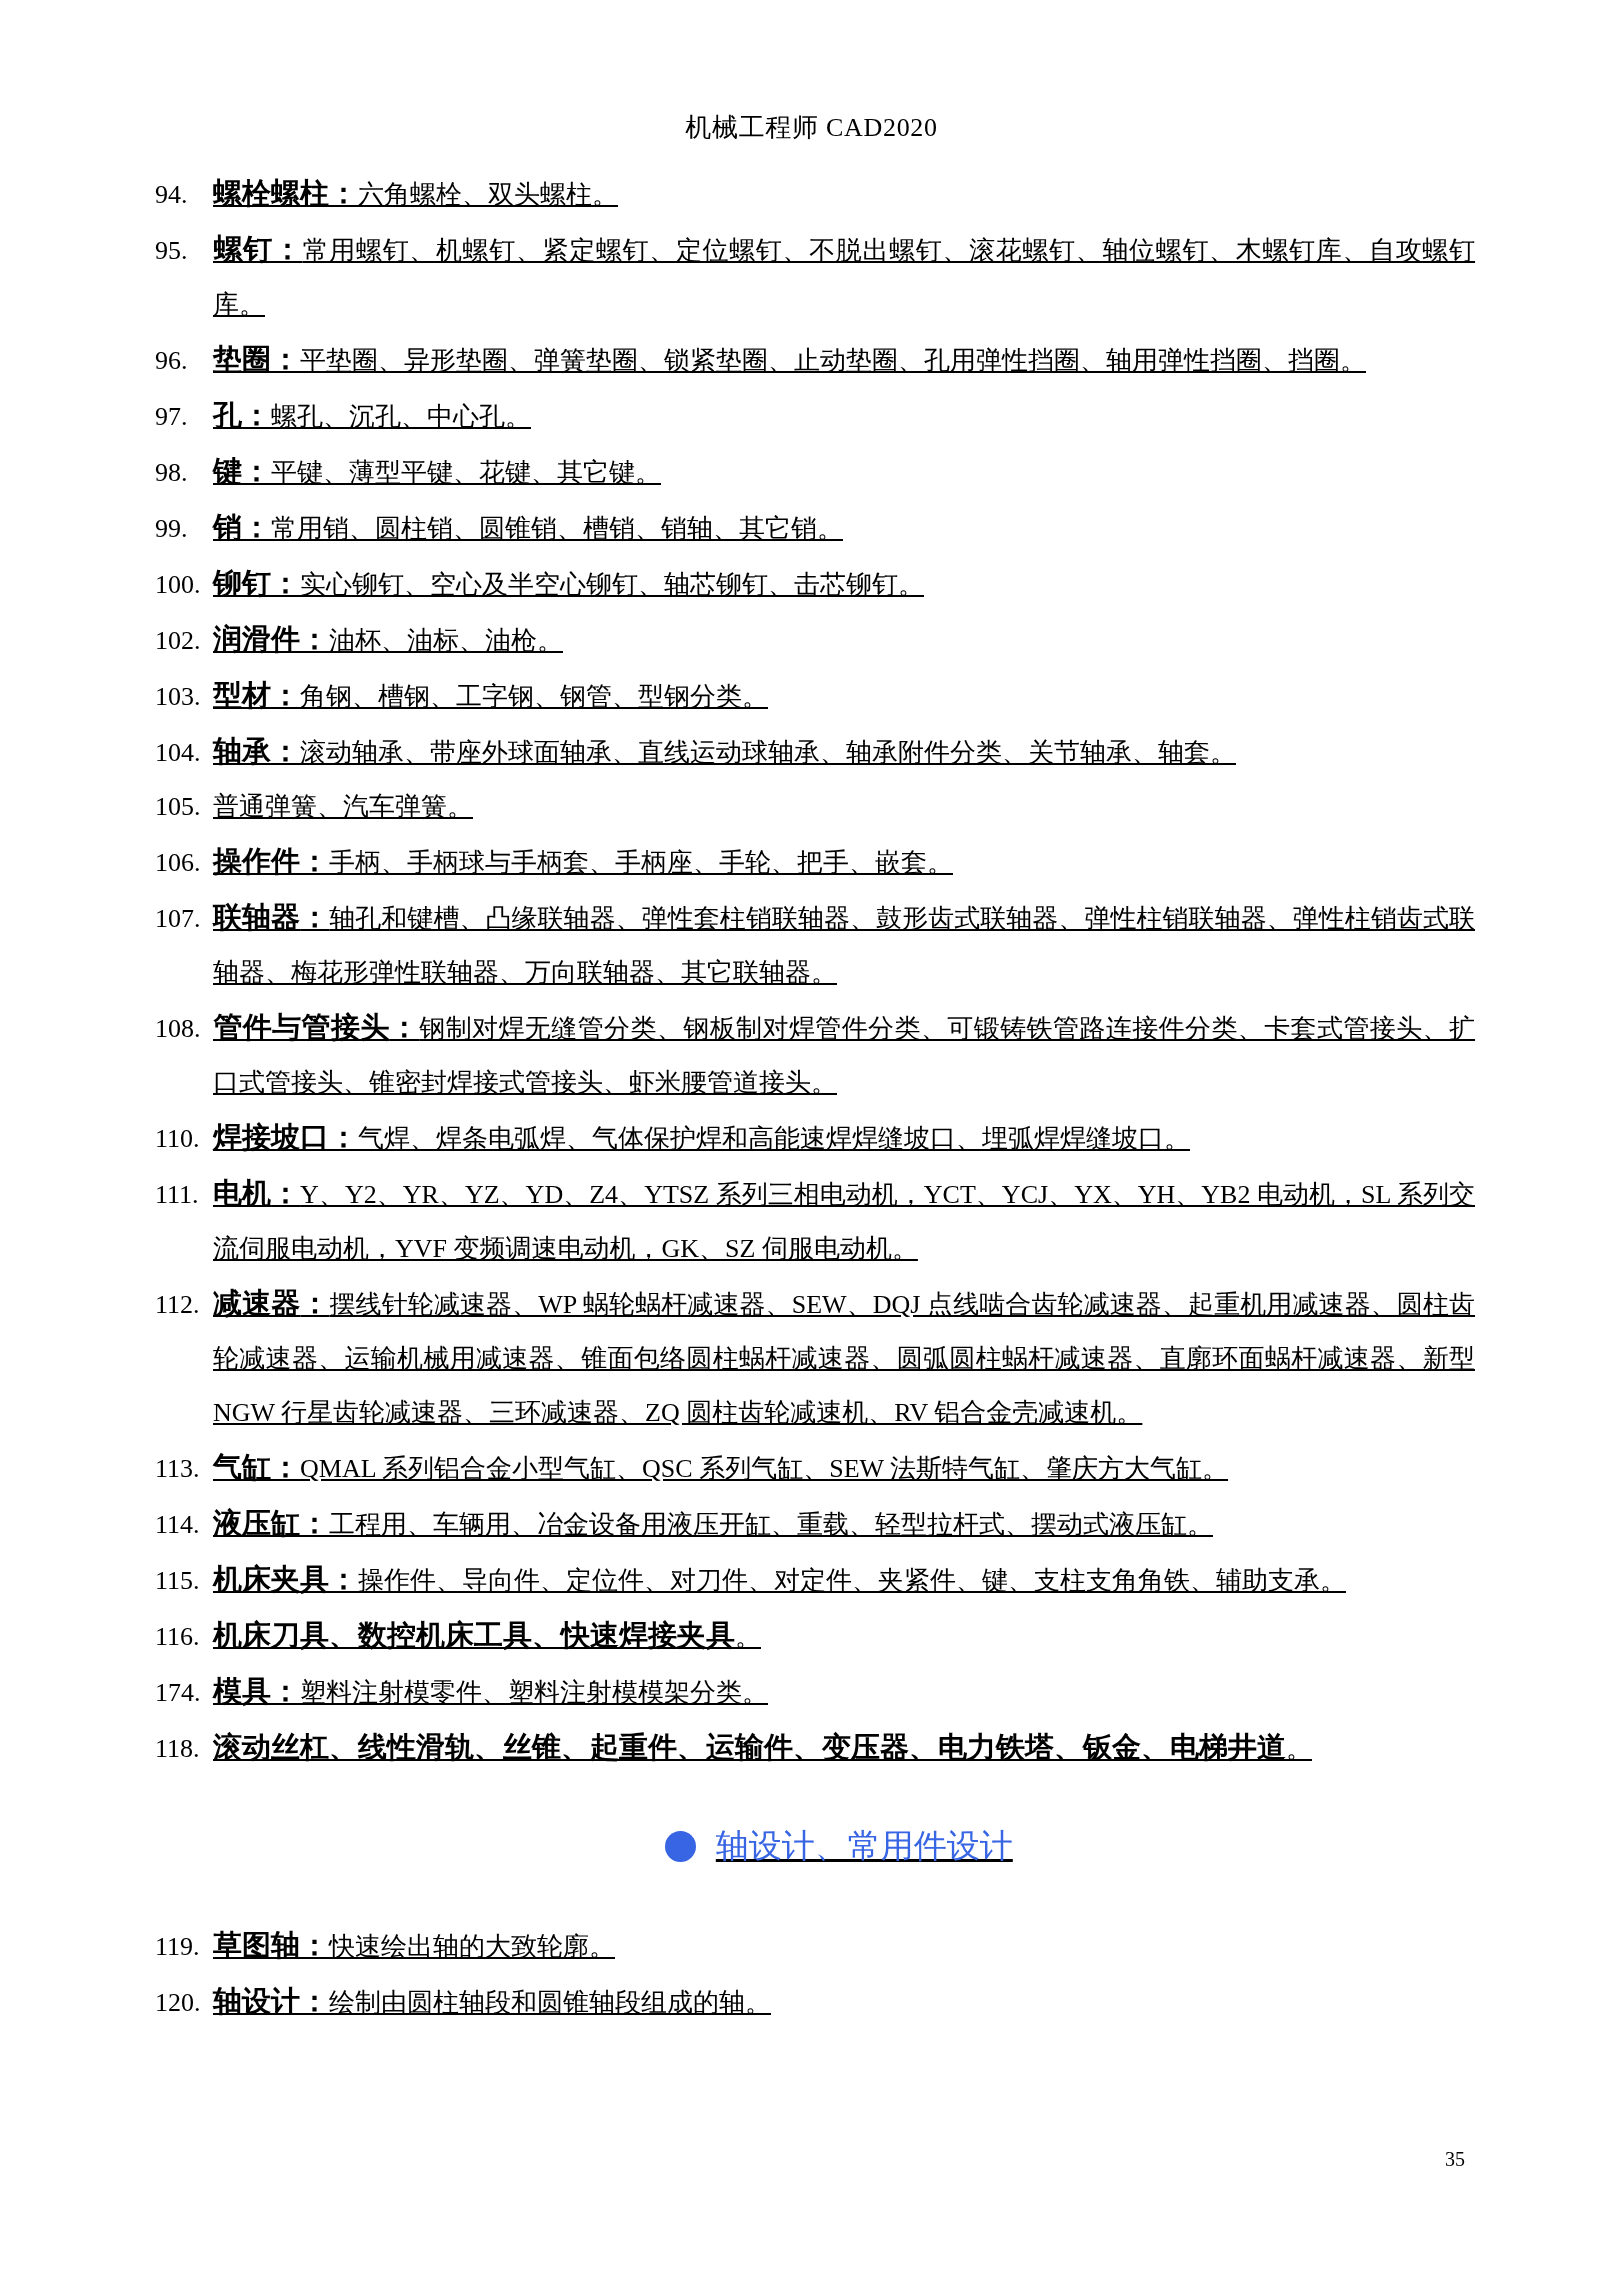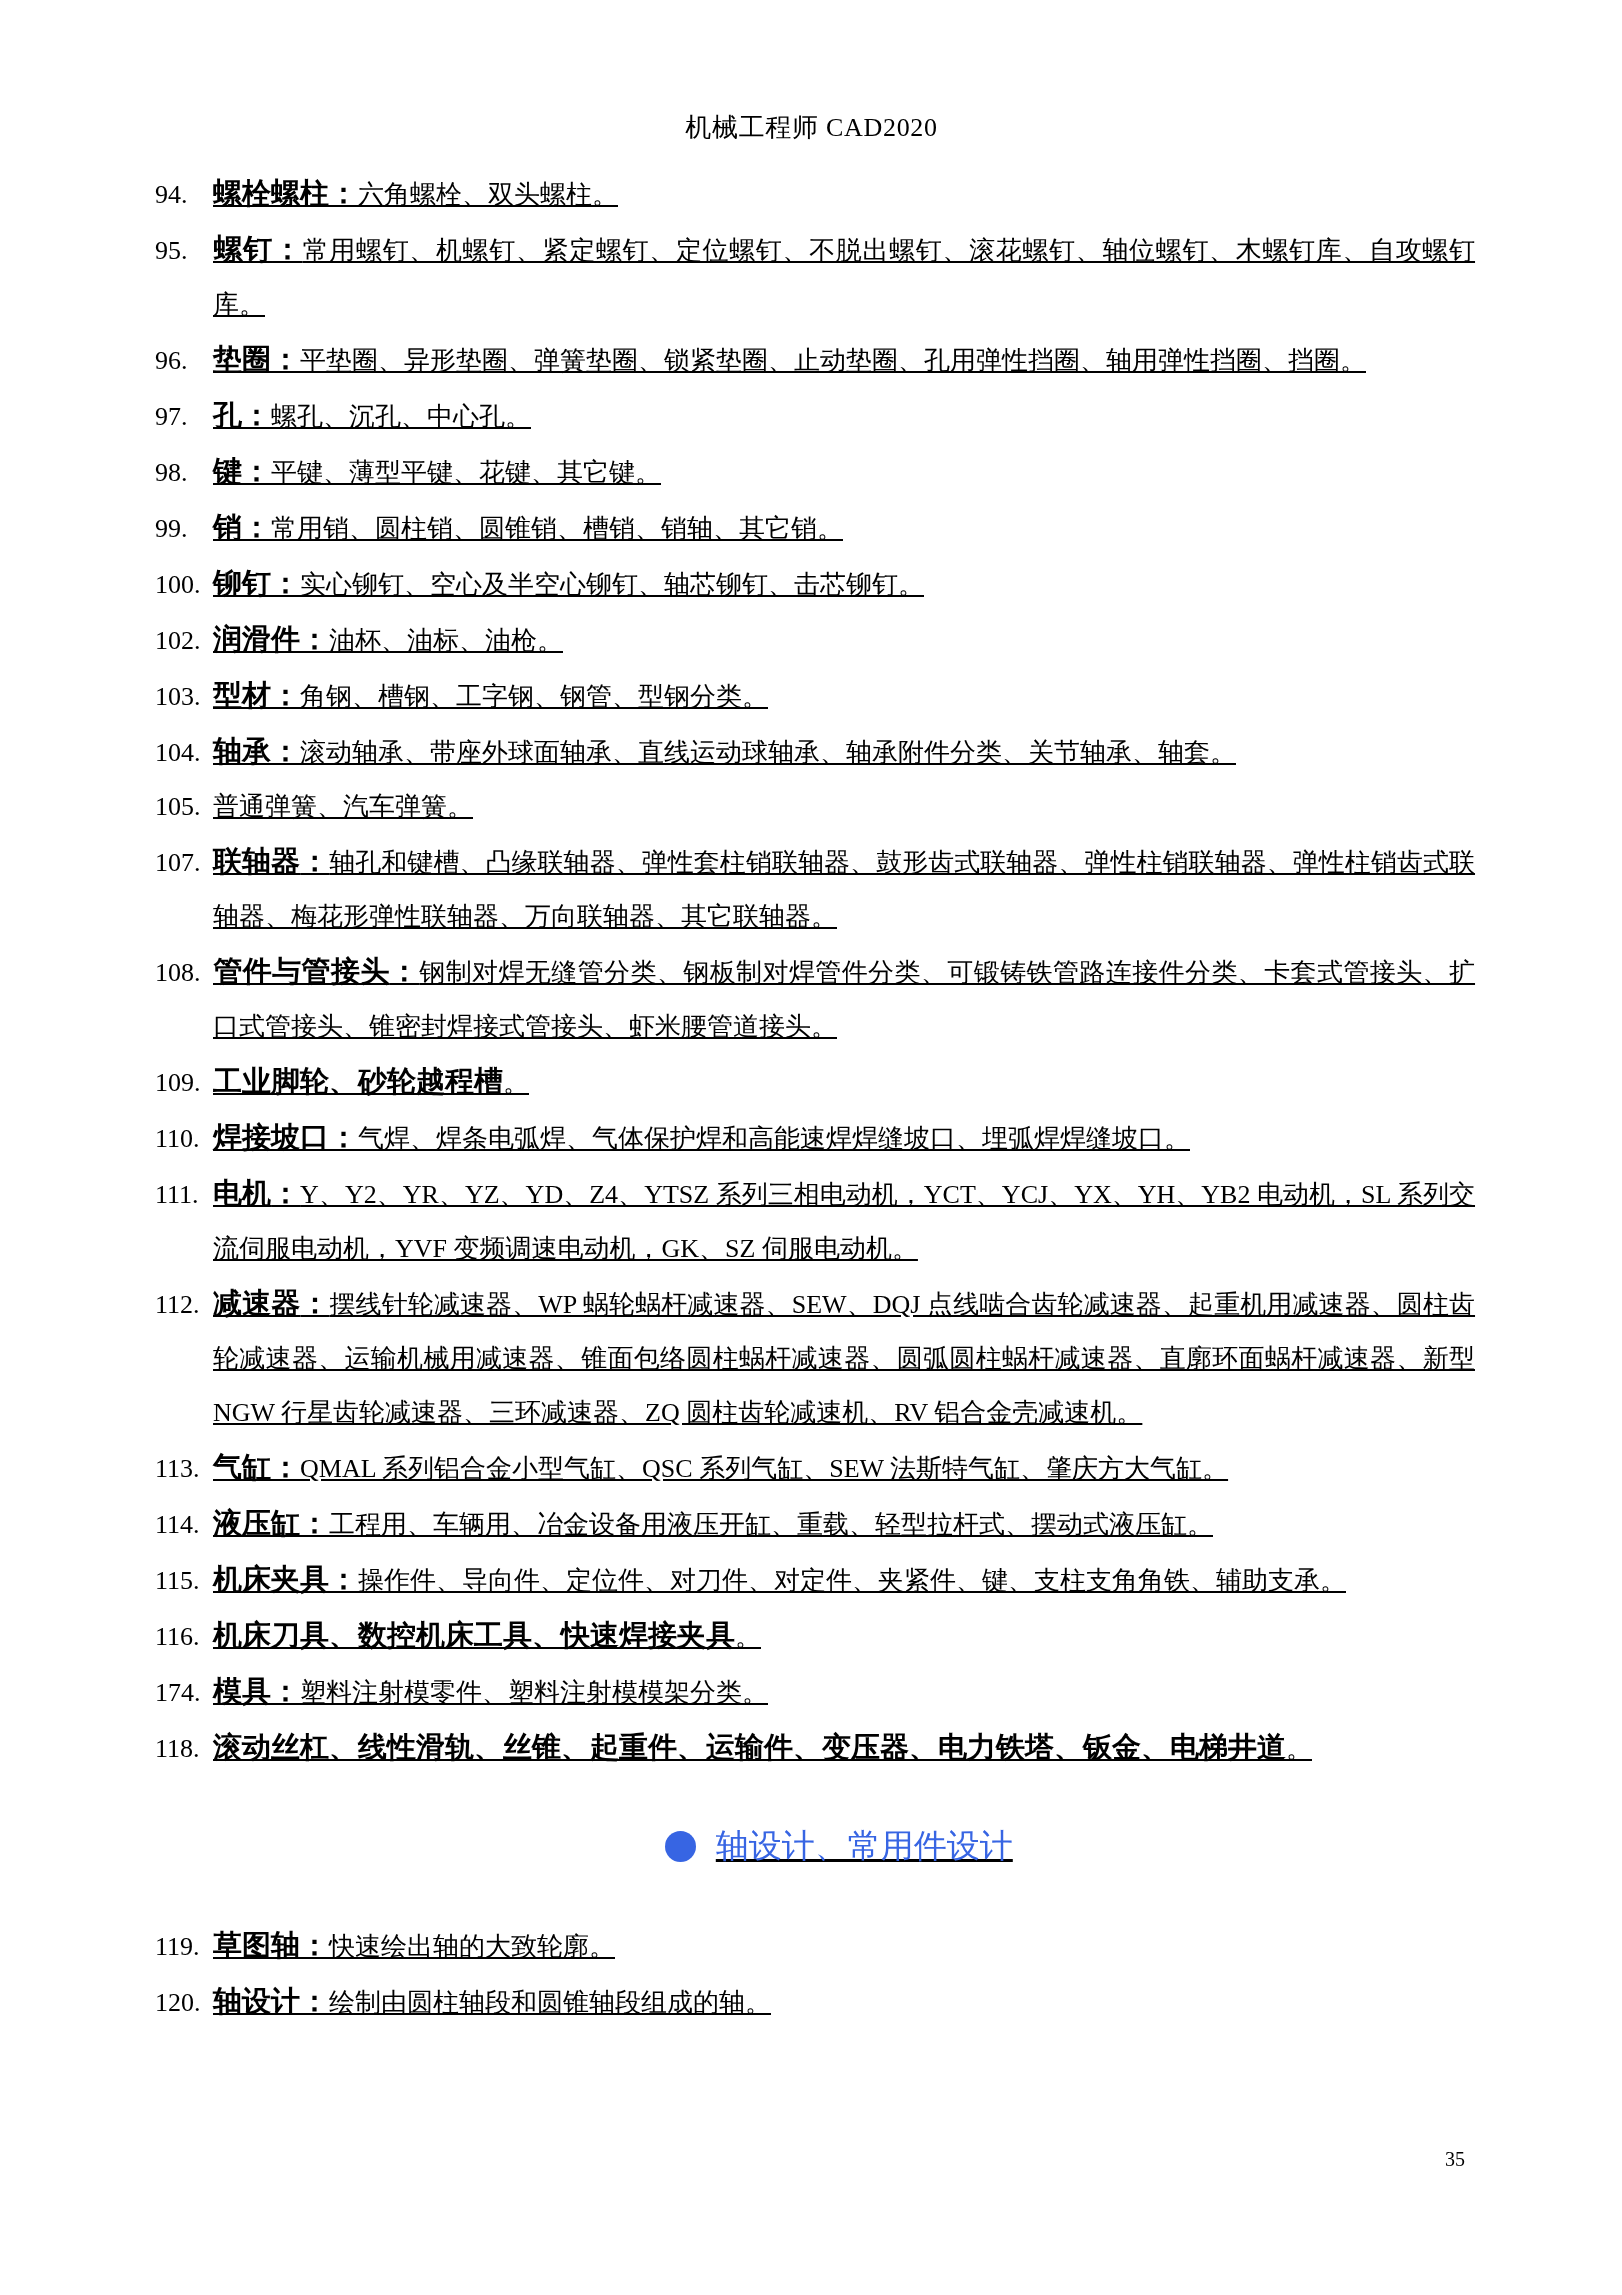--- a/index.html
+++ b/index.html
@@ -50,23 +50,23 @@
     <div class="item"><span class="num">95.</span><span class="term"><span>螺钉</span><span>：</span></span><span class="desc">常用螺钉、机螺钉、紧定螺钉、定位螺钉、不脱出螺钉、滚花螺钉、轴位螺钉、木螺钉库、自攻螺钉库。</span></div>
     <div class="item"><span class="num">96.</span><span class="term"><span>垫圈</span><span>：</span></span><span class="desc">平垫圈、异形垫圈、弹簧垫圈、锁紧垫圈、止动垫圈、孔用弹性挡圈、轴用弹性挡圈、挡圈。</span></div>
     <div class="item"><span class="num">97.</span><span class="term"><span>孔</span><span>：</span></span><span class="desc">螺孔、沉孔、中心孔。</span></div>
     <div class="item"><span class="num">98.</span><span class="term"><span>键</span><span>：</span></span><span class="desc">平键、薄型平键、花键、其它键。</span></div>
     <div class="item"><span class="num">99.</span><span class="term"><span>销</span><span>：</span></span><span class="desc">常用销、圆柱销、圆锥销、槽销、销轴、其它销。</span></div>
     <div class="item"><span class="num">100.</span><span class="term"><span>铆钉</span><span>：</span></span><span class="desc">实心铆钉、空心及半空心铆钉、轴芯铆钉、击芯铆钉。</span></div>
     <div class="item"><span class="num">102.</span><span class="term"><span>润滑件</span><span>：</span></span><span class="desc">油杯、油标、油枪。</span></div>
     <div class="item"><span class="num">103.</span><span class="term"><span>型材</span><span>：</span></span><span class="desc">角钢、槽钢、工字钢、钢管、型钢分类。</span></div>
     <div class="item"><span class="num">104.</span><span class="term"><span>轴承</span><span>：</span></span><span class="desc">滚动轴承、带座外球面轴承、直线运动球轴承、轴承附件分类、关节轴承、轴套。</span></div>
     <div class="item"><span class="num">105.</span><span class="desc">普通弹簧、汽车弹簧。</span></div>
+    <div class="item"><span class="num">106.</span><span class="term"><span>操作件</span><span>：</span></span><span class="desc">手柄、手柄球与手柄套、手柄座、手轮、把手、嵌套。</span></div>
     <div class="item"><span class="num">107.</span><span class="term"><span>联轴器</span><span>：</span></span><span class="desc">轴孔和键槽、凸缘联轴器、弹性套柱销联轴器、鼓形齿式联轴器、弹性柱销联轴器、弹性柱销齿式联轴器、梅花形弹性联轴器、万向联轴器、其它联轴器。</span></div>
     <div class="item"><span class="num">108.</span><span class="term"><span>管件与管接头</span><span>：</span></span><span class="desc">钢制对焊无缝管分类、钢板制对焊管件分类、可锻铸铁管路连接件分类、卡套式管接头、扩口式管接头、锥密封焊接式管接头、虾米腰管道接头。</span></div>
-    <div class="item"><span class="num">109.</span><span class="term"><span>工业脚轮、砂轮越程槽</span></span><span class="desc">。</span></div>
     <div class="item"><span class="num">110.</span><span class="term"><span>焊接坡口</span><span>：</span></span><span class="desc">气焊、焊条电弧焊、气体保护焊和高能速焊焊缝坡口、埋弧焊焊缝坡口。</span></div>
     <div class="item"><span class="num">111.</span><span class="term"><span>电机</span><span>：</span></span><span class="desc">Y、Y2、YR、YZ、YD、Z4、YTSZ 系列三相电动机，YCT、YCJ、YX、YH、YB2 电动机，SL 系列交流伺服电动机，YVF 变频调速电动机，GK、SZ 伺服电动机。</span></div>
     <div class="item"><span class="num">112.</span><span class="term"><span>减速器</span><span>：</span></span><span class="desc">摆线针轮减速器、WP 蜗轮蜗杆减速器、SEW、DQJ 点线啮合齿轮减速器、起重机用减速器、圆柱齿轮减速器、运输机械用减速器、锥面包络圆柱蜗杆减速器、圆弧圆柱蜗杆减速器、直廓环面蜗杆减速器、新型 NGW 行星齿轮减速器、三环减速器、ZQ 圆柱齿轮减速机、RV 铝合金壳减速机。</span></div>
     <div class="item"><span class="num">113.</span><span class="term"><span>气缸</span><span>：</span></span><span class="desc">QMAL 系列铝合金小型气缸、QSC 系列气缸、SEW 法斯特气缸、肇庆方大气缸。</span></div>
     <div class="item"><span class="num">114.</span><span class="term"><span>液压缸</span><span>：</span></span><span class="desc">工程用、车辆用、冶金设备用液压开缸、重载、轻型拉杆式、摆动式液压缸。</span></div>
     <div class="item"><span class="num">115.</span><span class="term"><span>机床夹具</span><span>：</span></span><span class="desc">操作件、导向件、定位件、对刀件、对定件、夹紧件、键、支柱支角角铁、辅助支承。</span></div>
     <div class="item"><span class="num">116.</span><span class="term"><span>机床刀具、数控机床工具、快速焊接夹具</span></span><span class="desc">。</span></div>
     <div class="item"><span class="num">174.</span><span class="term"><span>模具</span><span>：</span></span><span class="desc">塑料注射模零件、塑料注射模模架分类。</span></div>
     <div class="item"><span class="num">118.</span><span class="term"><span>滚动丝杠、线性滑轨、丝锥、起重件、运输件、变压器、电力铁塔、钣金、电梯井道</span></span><span class="desc">。</span></div>
 

